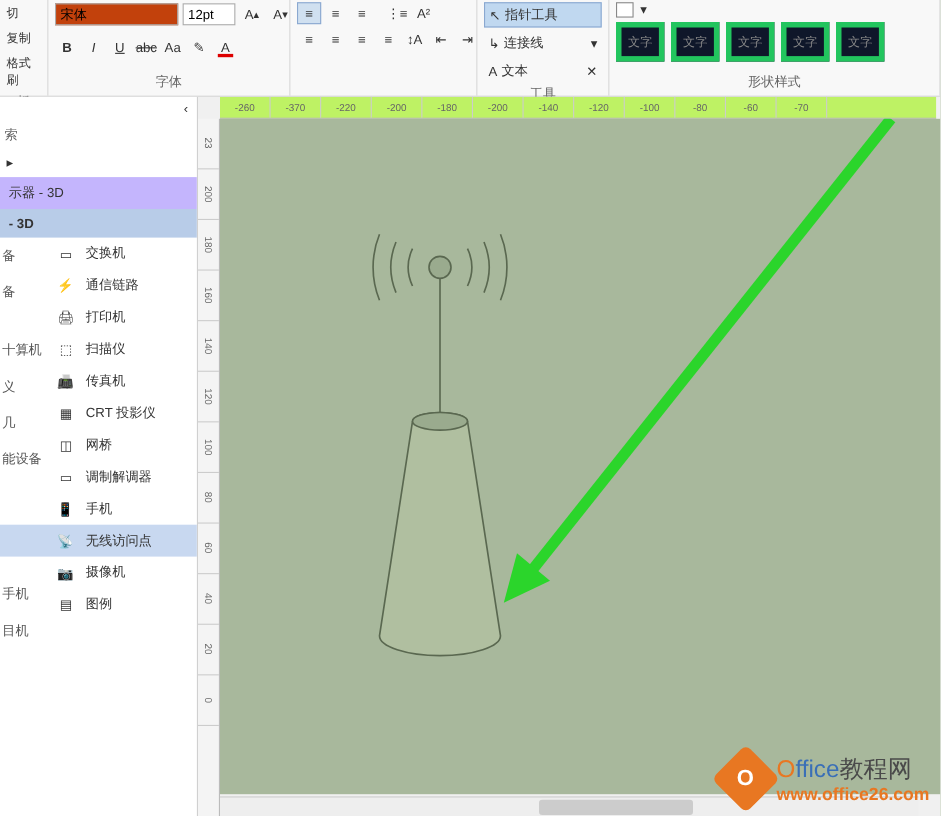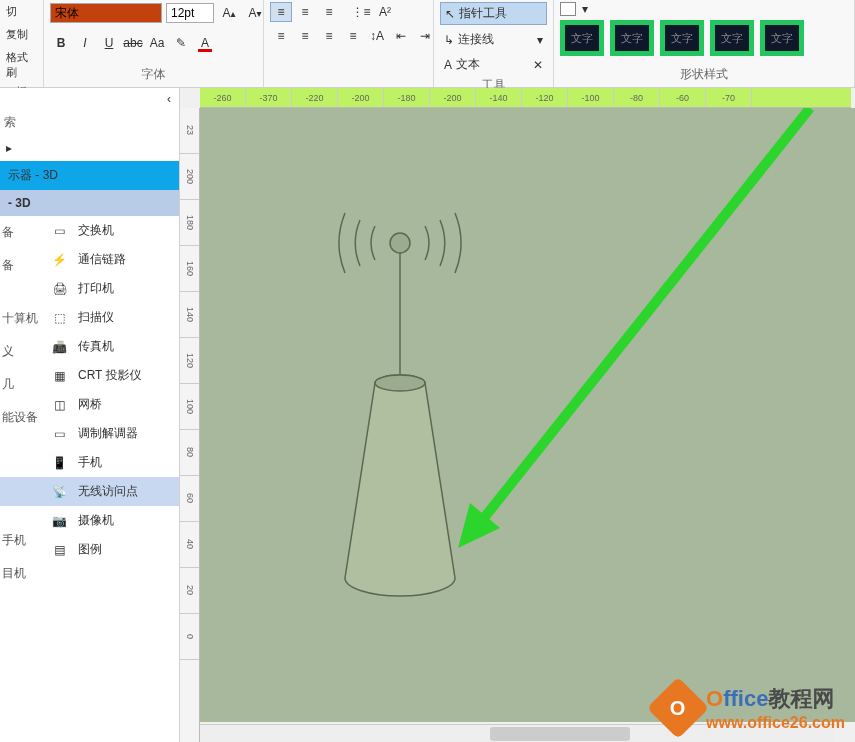--- a/index.html
+++ b/index.html
@@ -37,21 +37,21 @@
     
     .style-group { flex: 1; }
     .style-gallery { display: flex; gap: 6px; }
     .style-item { width: 44px; height: 36px; border: 5px solid #22c55e; background: #0f172a; display: flex; align-items: center; justify-content: center; font-size: 11px; color: #888; cursor: pointer; }
     .fill-swatch { width: 16px; height: 14px; border: 1px solid #888; background: #fff; }
     
     .main { display: flex; height: 654px; }
     .sidebar { width: 180px; border-right: 1px solid #d0d0d0; background: #fff; overflow: hidden; display: flex; flex-direction: column; }
     .search-row { padding: 4px; font-size: 12px; color: #666; }
     .collapse-arrow { text-align: right; padding: 4px 8px; cursor: pointer; }
-    .cat-header { padding: 6px 8px; font-size: 12px; background: #0ea5e9; cursor: pointer; }
+    .cat-header { padding: 6px 8px; font-size: 12px; background: #c4b5fd; cursor: pointer; }
     .cat-header.active { background: #b8cce8; font-weight: bold; }
     .shape-list { flex: 1; overflow-y: auto; }
     .shape-item { display: flex; align-items: center; gap: 8px; padding: 6px 6px 6px 50px; cursor: pointer; }
     .shape-item.selected { background: #c8d8f0; }
     .shape-icon { width: 20px; height: 16px; display: inline-flex; align-items: center; justify-content: center; }
     .shape-left-col { position: absolute; left: 0; width: 40px; display: flex; flex-direction: column; align-items: flex-start; }
     .shape-frag { font-size: 12px; padding: 8px 2px; color: #555; }
     
     .canvas-area { flex: 1; position: relative; background: #f0f0f0; overflow: hidden; }
     .ruler-h { position: absolute; top: 0; left: 20px; right: 4px; height: 20px; background: #bef264; border-bottom: 1px solid #bbb; display: flex; font-size: 9px; color: #666; }
@@ -59,21 +59,21 @@
     .ruler-v { position: absolute; top: 20px; left: 0; bottom: 0; width: 20px; background: #f4f4f4; border-right: 1px solid #bbb; display: flex; flex-direction: column; font-size: 9px; color: #666; }
     .ruler-v-tick { height: 46px; text-align: center; border-bottom: 1px solid #ccc; display: flex; align-items: center; justify-content: center; writing-mode: vertical-rl; }
     .canvas { position: absolute; top: 20px; left: 20px; right: 0; bottom: 20px; background: #a8b89c; }
     .hscroll { position: absolute; bottom: 0; left: 20px; right: 20px; height: 18px; background: #eee; border-top: 1px solid #ccc; }
     .hscroll-thumb { position: absolute; left: 290px; width: 140px; height: 14px; top: 2px; background: #ccc; border-radius: 3px; }
     
     .watermark { position: absolute; right: 10px; bottom: 10px; display: flex; align-items: center; gap: 6px; font-family: Arial, sans-serif; }
     .wm-badge { width: 44px; height: 44px; background: #e87722; border-radius: 6px; display: flex; align-items: center; justify-content: center; transform: rotate(45deg); }
     .wm-badge-inner { transform: rotate(-45deg); color: #fff; font-weight: bold; font-size: 20px; }
     .wm-text { display: flex; flex-direction: column; }
-    .wm-title { font-size: 22px; font-weight: bold; }
+    .wm-title { font-size: 22px; font-weight: normal; }
     .wm-title .o1 { color: #e87722; } .wm-title .o2 { color: #3a6fb7; } .wm-title .o3 { color: #4a4a4a; }
     .wm-url { font-size: 16px; color: #e87722; font-weight: bold; }
   </style>
 </head>
 <body>
 
 <div class="ribbon">
   <div class="ribbon-group clip-group">
     <div class="ribbon-content" style="flex-direction:column;align-items:flex-start;">
       <div class="clip-item">切</div>

